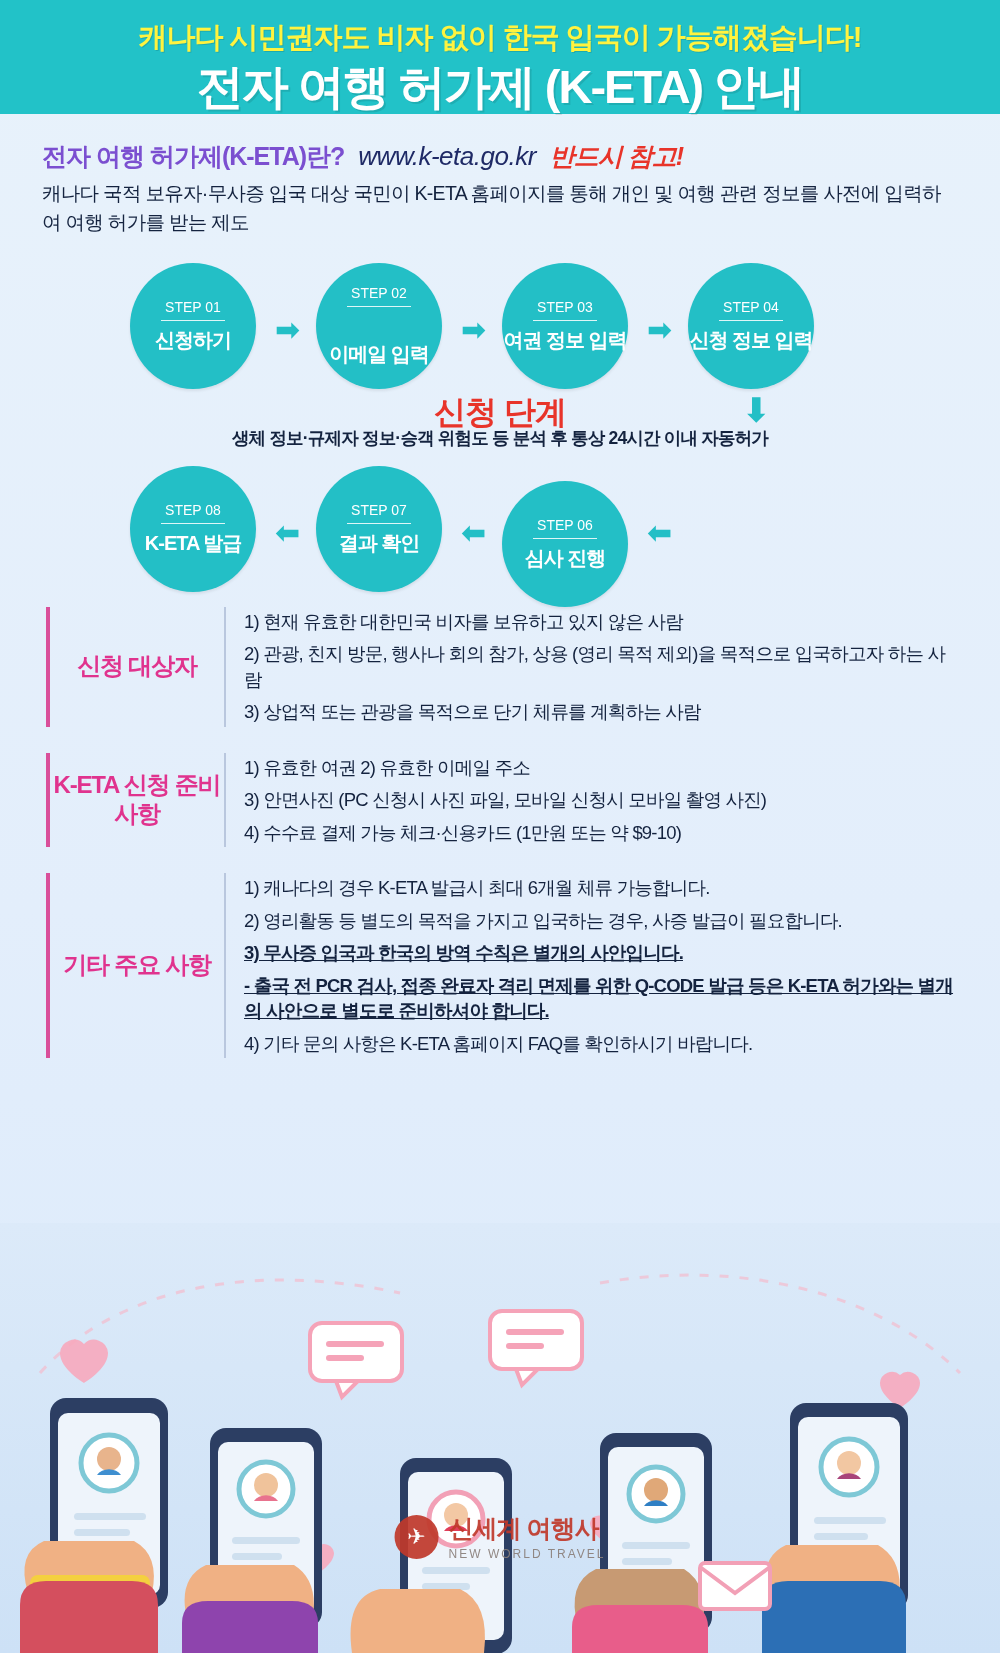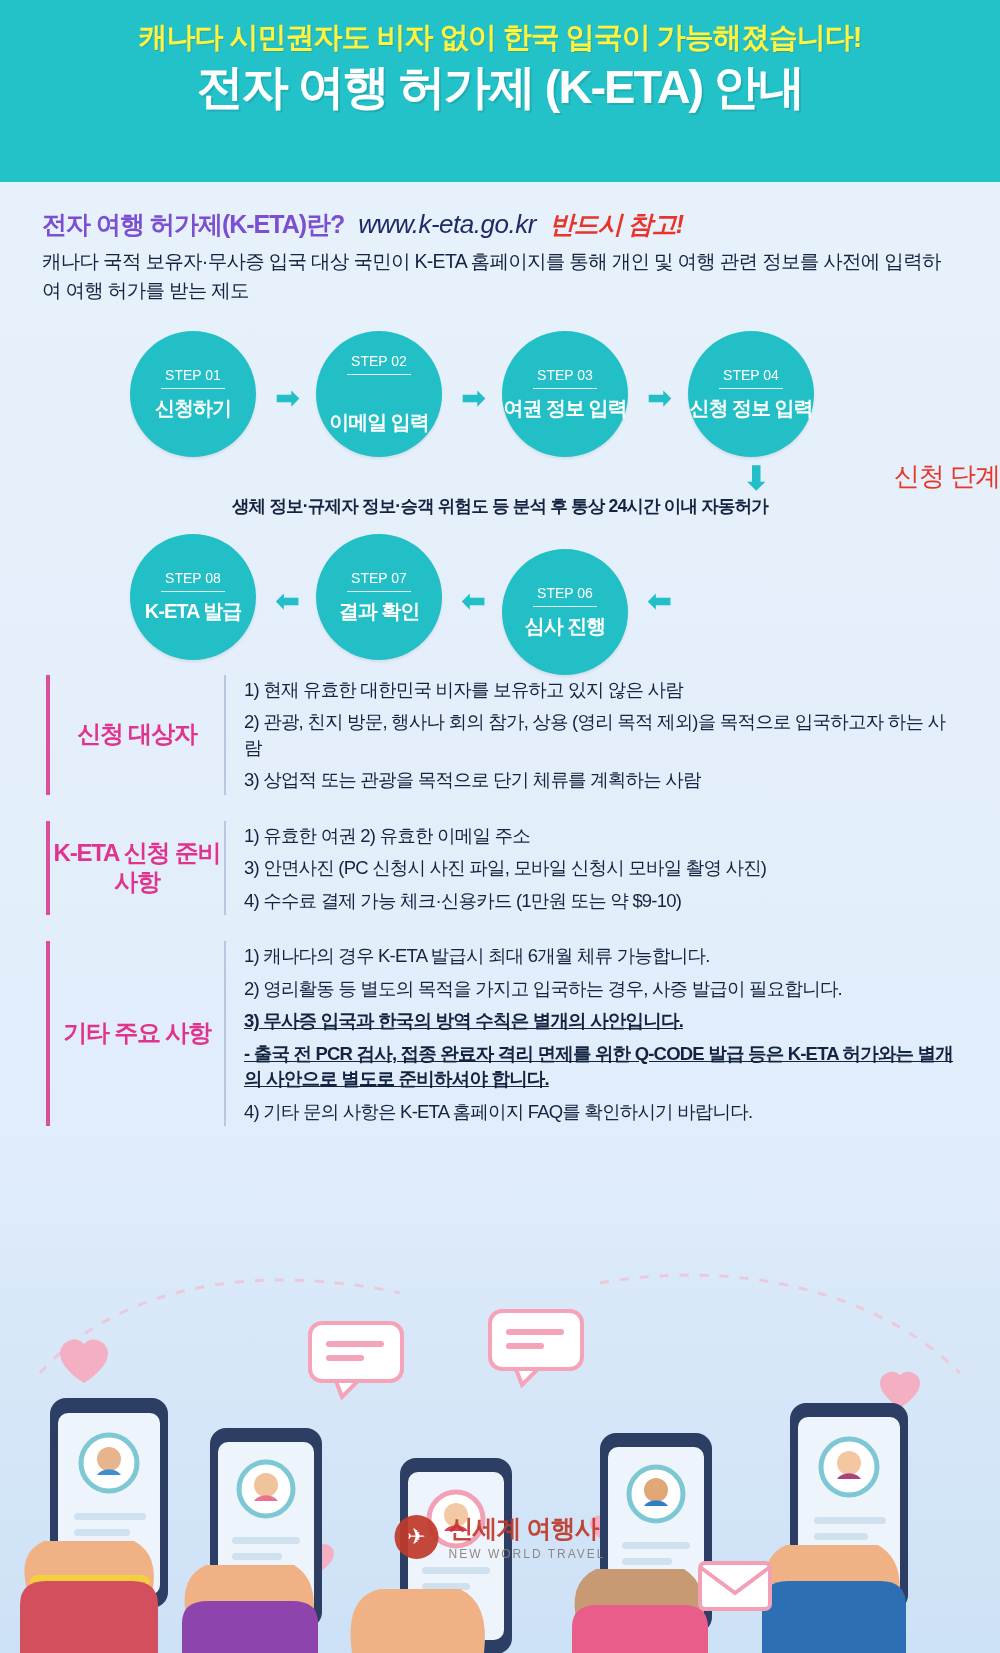--- a/index.html
+++ b/index.html
@@ -13,21 +13,21 @@
     width: 1000px;
     height: 1653px;
     overflow: hidden;
     background: linear-gradient(180deg, #e8f2fb 0%, #e3eefb 55%, #dbeafb 100%);
   }
 
   
   .header {
     position: relative;
     width: 1000px;
-    height: 182px;
+    height: 114px;
     background: #22c2c8;
     padding-top: 22px;
     text-align: center;
   }
   .header-sub {
     color: #fff33f;
     font-size: 29px;
     font-weight: bold;
     letter-spacing: -1px;
     line-height: 1.1;
@@ -124,24 +124,24 @@
     position: absolute;
     color: #23bfc6;
     font-size: 30px;
     font-weight: bold;
     line-height: 1;
   }
   .mid-title {
     position: absolute;
     left: 0; right: 0;
     top: 128px;
-    text-align: right;
+    text-align: center;
     color: #e8342a;
-    font-size: 26px;
-    font-weight: normal;
+    font-size: 32px;
+    font-weight: bold;
     letter-spacing: -1px;
   }
   .mid-desc {
     position: absolute;
     left: 0; right: 0;
     top: 163px;
     text-align: center;
     color: #14233f;
     font-size: 17.5px;
     font-weight: bold;

